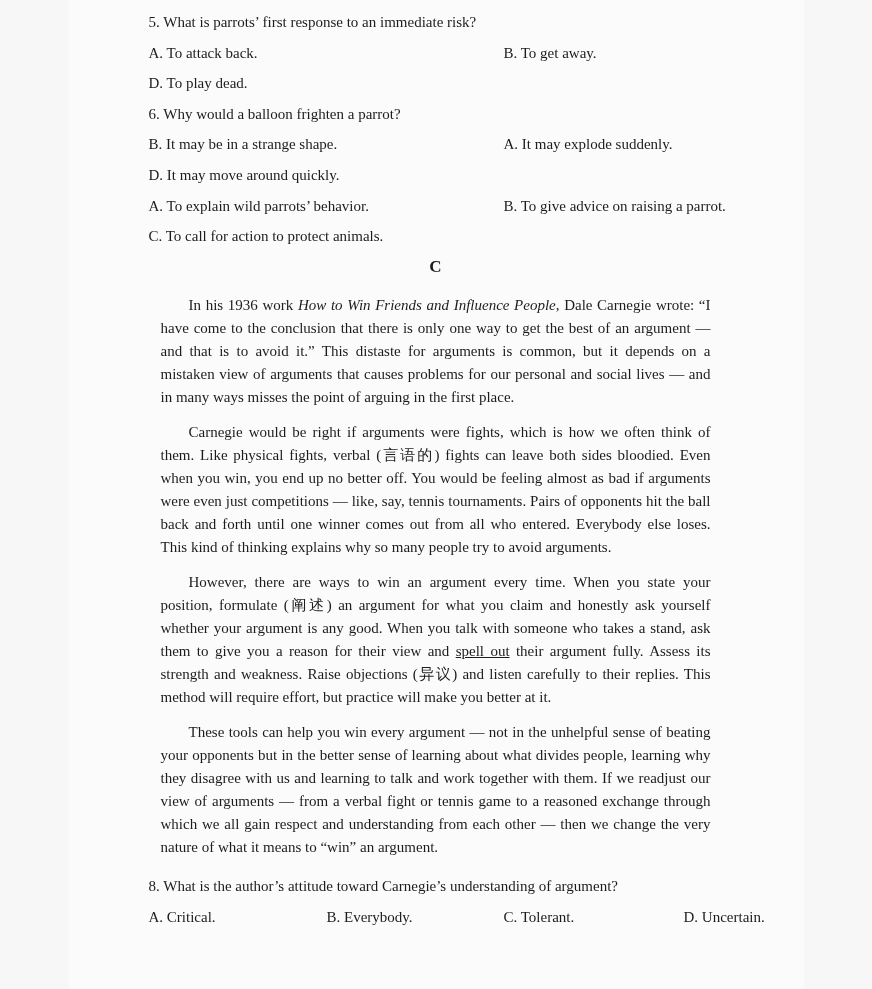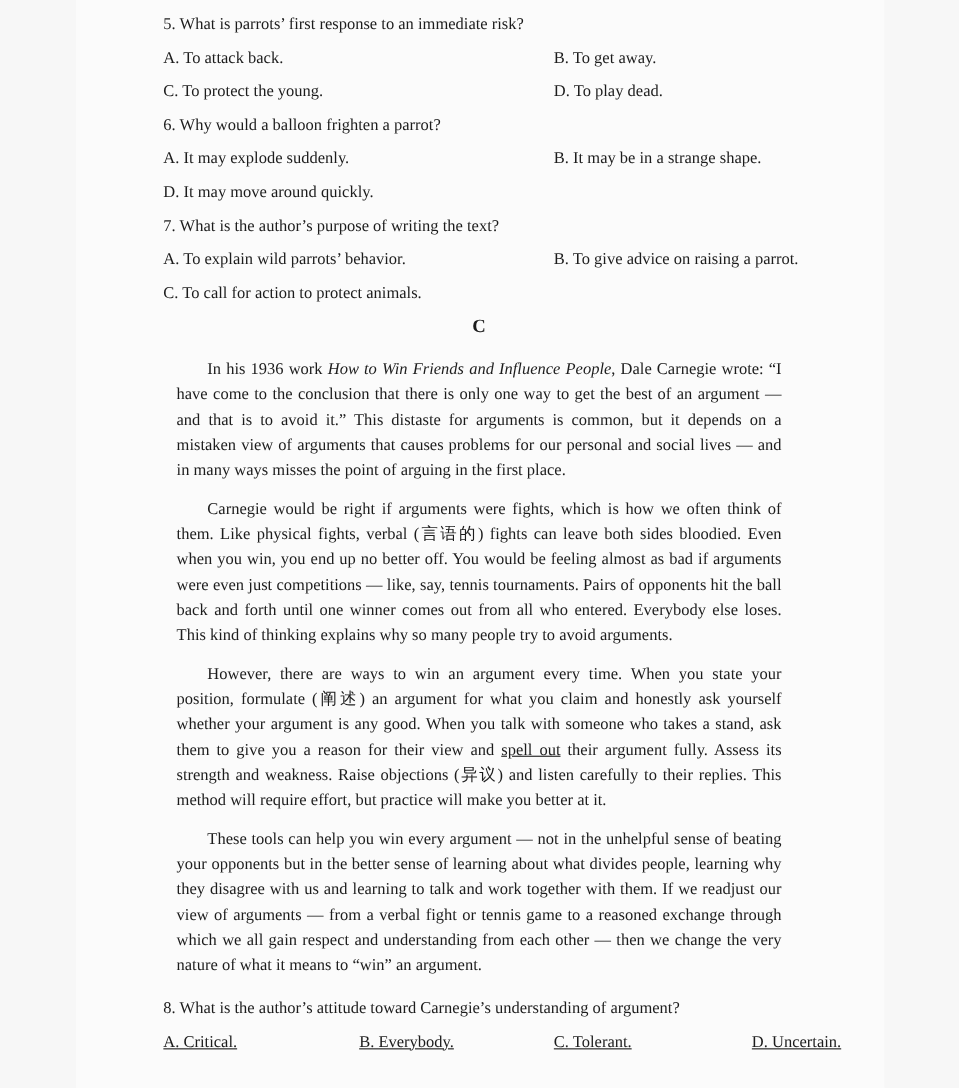--- a/index.html
+++ b/index.html
@@ -43,49 +43,46 @@
     text-align: justify;
     text-indent: 28px;
     line-height: 23px;
     font-family: Liberation Serif, serif;
   }
   .it { font-style: italic; }
   .ul { text-decoration: underline; }
   .q8-grid {
     display: grid;
     grid-template-columns: 178px 177px 180px 1fr;
-    text-decoration: underline;
   }
 </style>
 </head>
 <body>
 
 <div class="page">
 
   <div>
     <div class="q-line">5. What is parrots’ first response to an immediate risk?</div>
     <div class="opt-grid">
       <div class="opt">A. To attack back.</div>
       <div class="opt">B. To get away.</div>
-      <div class="opt">C. To protect the young.</div>
       <div class="opt">D. To play dead.</div>
     </div>
   </div>
 
   <div>
     <div class="q-line">6. Why would a balloon frighten a parrot?</div>
     <div class="opt-grid">
+      <div class="opt">B. It may be in a strange shape.</div>
       <div class="opt">A. It may explode suddenly.</div>
-      <div class="opt">B. It may be in a strange shape.</div>
       <div class="opt">D. It may move around quickly.</div>
     </div>
   </div>
 
   <div>
-    <div class="q-line">7. What is the author’s purpose of writing the text?</div>
     <div class="opt-grid">
       <div class="opt">A. To explain wild parrots’ behavior.</div>
       <div class="opt">B. To give advice on raising a parrot.</div>
       <div class="opt">C. To call for action to protect animals.</div>
     </div>
   </div>
 
   <div class="section-heading">C</div>
 
   <p class="para"><span>In his 1936 work </span><span class="it">How to Win Friends and Influence People</span><span>, Dale Carnegie wrote: “I have come to the conclusion that there is only one way to get the best of an argument — and that is to avoid it.” This distaste for arguments is common, but it depends on a mistaken view of arguments that causes problems for our personal and social lives — and in many ways misses the point of arguing in the first place.</span></p>

